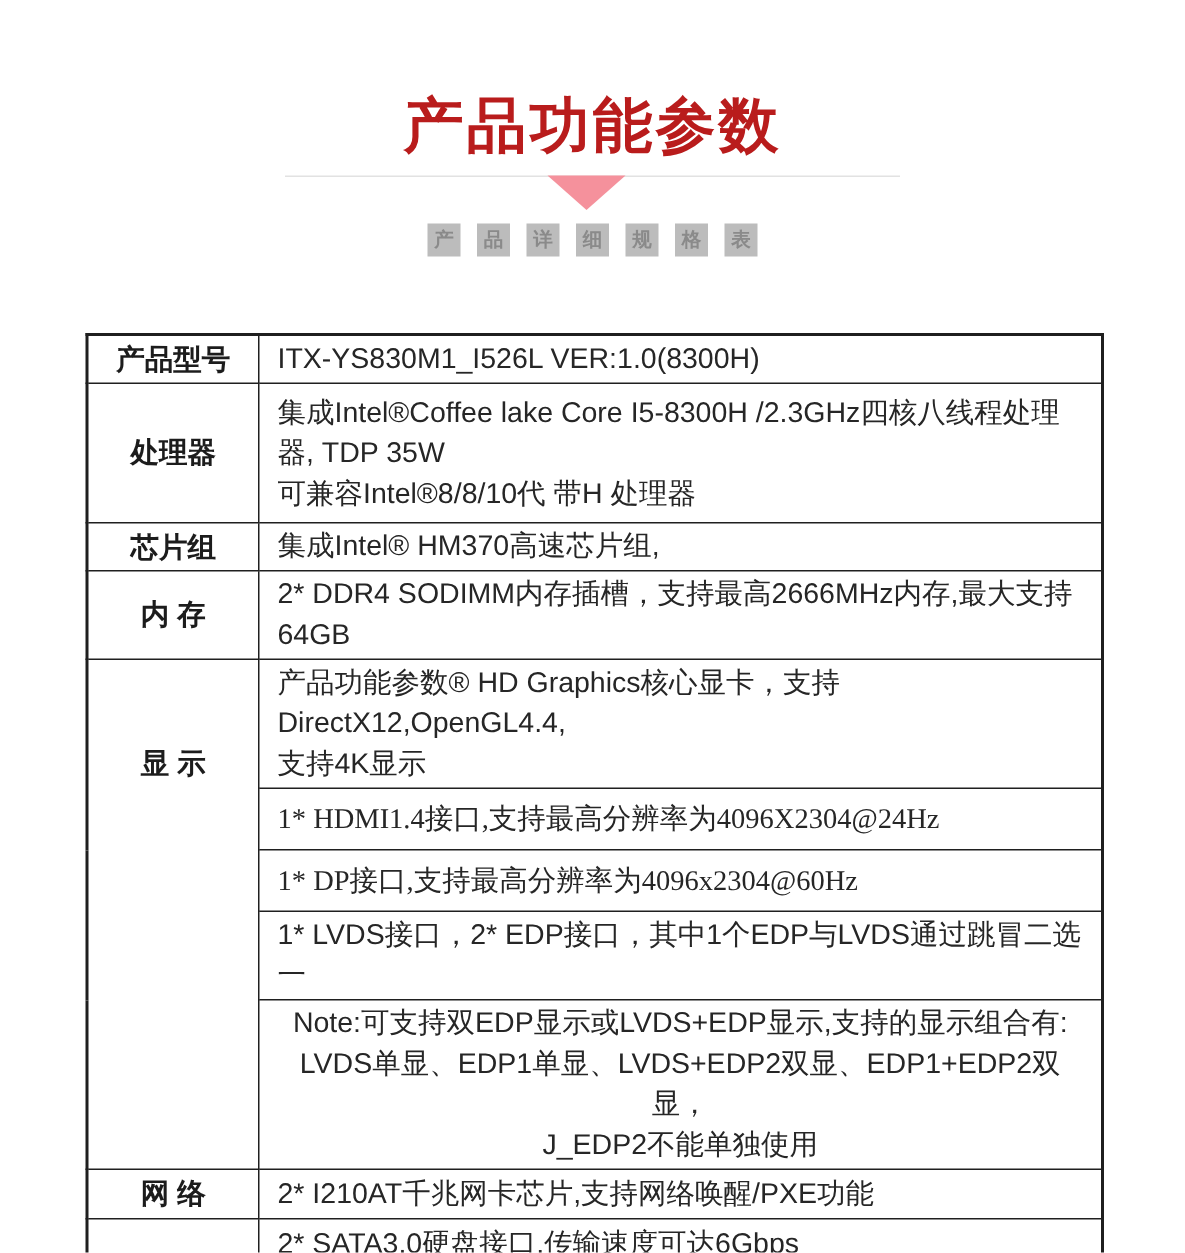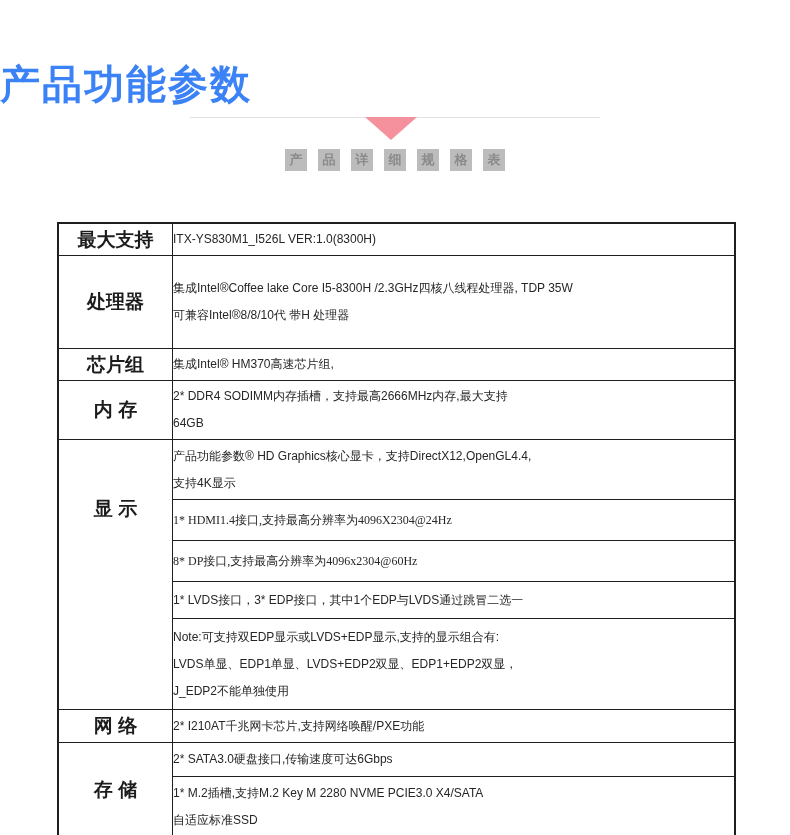--- a/index.html
+++ b/index.html
@@ -2,22 +2,22 @@
 <html><head>
 <meta charset="utf-8">
 <style>
   html,body{margin:0;padding:0;}
   #page{
     position:relative;width:790px;height:835px;overflow:hidden;
     background:#ffffff;font-family:"Liberation Sans",sans-serif;
   }
   .title{
     position:absolute;top:60px;left:0;right:0;margin:0;
-    font-size:40px;line-height:48px;font-weight:800;
-    color:#3b82f6;letter-spacing:2px;
+    text-align:center;font-size:40px;line-height:48px;font-weight:800;
+    color:#b91c1c;letter-spacing:2px;
   }
   .hairline{
     position:absolute;top:117px;left:190px;width:410px;height:1px;
     background:#e2e2e2;
   }
   .tri{
     position:absolute;top:117px;left:365px;width:0;height:0;
     border-left:26px solid transparent;border-right:26px solid transparent;
     border-top:23px solid #f5919c;
   }
@@ -34,27 +34,27 @@
   table.spec{
     border-collapse:collapse;table-layout:fixed;width:679px;
     color:#262626;border:2px solid #1f1f1f;
   }
   .spec th,.spec td{border:1.5px solid #1f1f1f;}
   .spec th{
     width:113px;font-size:19px;font-weight:bold;text-align:center;
     padding:0;color:#1c1c1c;vertical-align:middle;
   }
   .spec td{
-    font-size:12px;line-height:27px;padding:2px 0;
+    font-size:19px;line-height:27px;padding:2px 12px;
     white-space:pre-line;vertical-align:middle;overflow:hidden;
   }
   .spec th.top-label{vertical-align:top;padding-top:56px;}
   tr.rh30{height:30px;} tr.rh93{height:93px;} tr.rh65{height:51px;margin-left:22px;}
   tr.rh60{height:60px;} tr.rh41{height:41px;font-family:Liberation Serif, serif;} tr.rh37{height:37px;}
-  tr.rh91{height:91px;} tr.rh33{height:33px;} tr.rh34{height:34px;}
+  tr.rh91{height:91px;text-align:center;} tr.rh33{height:33px;} tr.rh34{height:34px;}
   tr.rh61{height:61px;}
 </style>
 </head>
 <body>
 
 <div id="page">
 
   <h1 class="title">产品功能参数</h1>
 
   <div class="hairline"></div>
@@ -67,21 +67,21 @@
     <span style="background: rgb(188, 188, 188); color: rgb(138, 138, 138);">细</span>
     <span style="background: rgb(188, 188, 188); color: rgb(138, 138, 138);">规</span>
     <span style="background: rgb(188, 188, 188); color: rgb(138, 138, 138);">格</span>
     <span style="background: rgb(188, 188, 188); color: rgb(138, 138, 138);">表</span>
   </div>
 
   <div class="tblwrap">
     <table class="spec">
       <tbody>
           <tr class="rh30">
-        <th>最大支持</th>
+        <th>产品型号</th>
         <td>ITX-YS830M1_I526L VER:1.0(8300H)</td>
       </tr>
       <tr class="rh93">
         <th>处理器</th>
         <td>集成Intel®Coffee lake Core I5-8300H /2.3GHz四核八线程处理器, TDP 35W
 可兼容Intel®8/8/10代 带H 处理器</td>
       </tr>
       <tr class="rh30">
         <th>芯片组</th>
         <td>集成Intel® HM370高速芯片组,</td>
@@ -93,24 +93,24 @@
       </tr>
       <tr class="rh60">
         <th class="top-label" rowspan="5">显 示</th>
         <td>产品功能参数® HD Graphics核心显卡，支持DirectX12,OpenGL4.4,
 支持4K显示</td>
       </tr>
       <tr class="rh41">
         <td>1* HDMI1.4接口,支持最高分辨率为4096X2304@24Hz</td>
       </tr>
       <tr class="rh41">
-        <td>8* DP接口,支持最高分辨率为4096x2304@60Hz</td>
+        <td>1* DP接口,支持最高分辨率为4096x2304@60Hz</td>
       </tr>
       <tr class="rh37">
-        <td>1* LVDS接口，3* EDP接口，其中1个EDP与LVDS通过跳冒二选一</td>
+        <td>1* LVDS接口，2* EDP接口，其中1个EDP与LVDS通过跳冒二选一</td>
       </tr>
       <tr class="rh91">
         <td>Note:可支持双EDP显示或LVDS+EDP显示,支持的显示组合有:
 LVDS单显、EDP1单显、LVDS+EDP2双显、EDP1+EDP2双显，
 J_EDP2不能单独使用</td>
       </tr>
       <tr class="rh33">
         <th>网 络</th>
         <td>2* I210AT千兆网卡芯片,支持网络唤醒/PXE功能</td>
       </tr>

